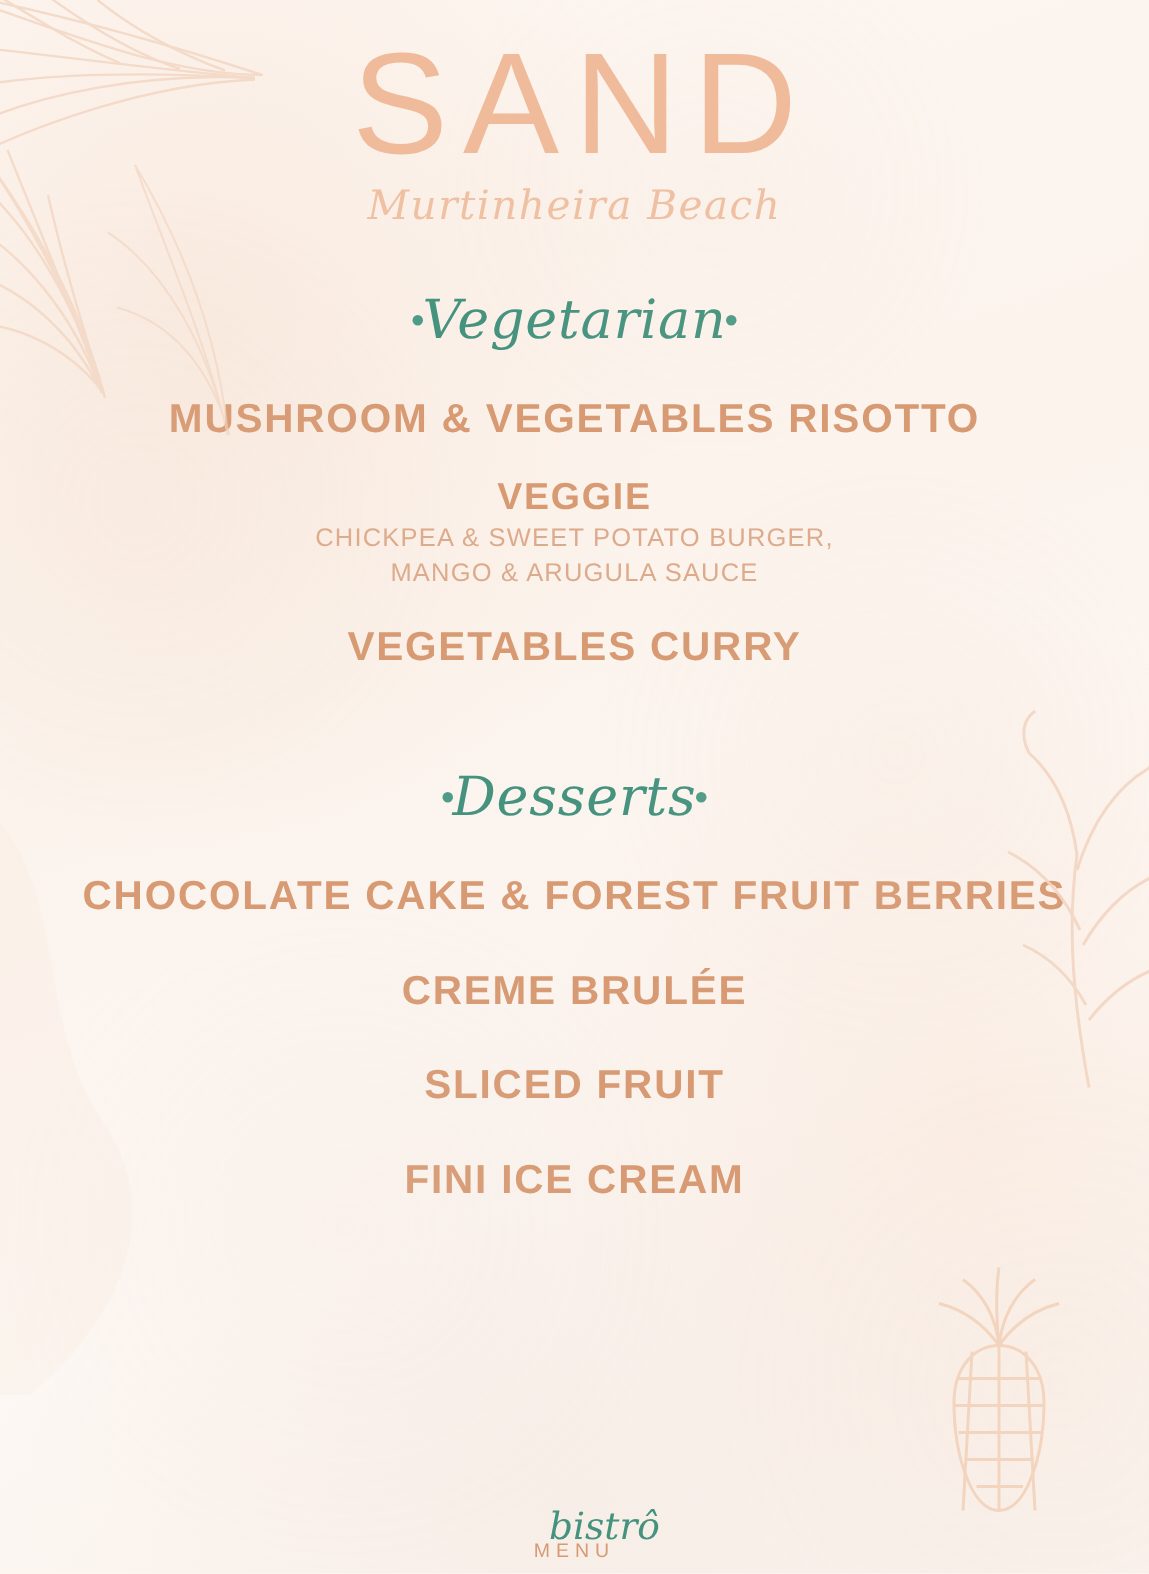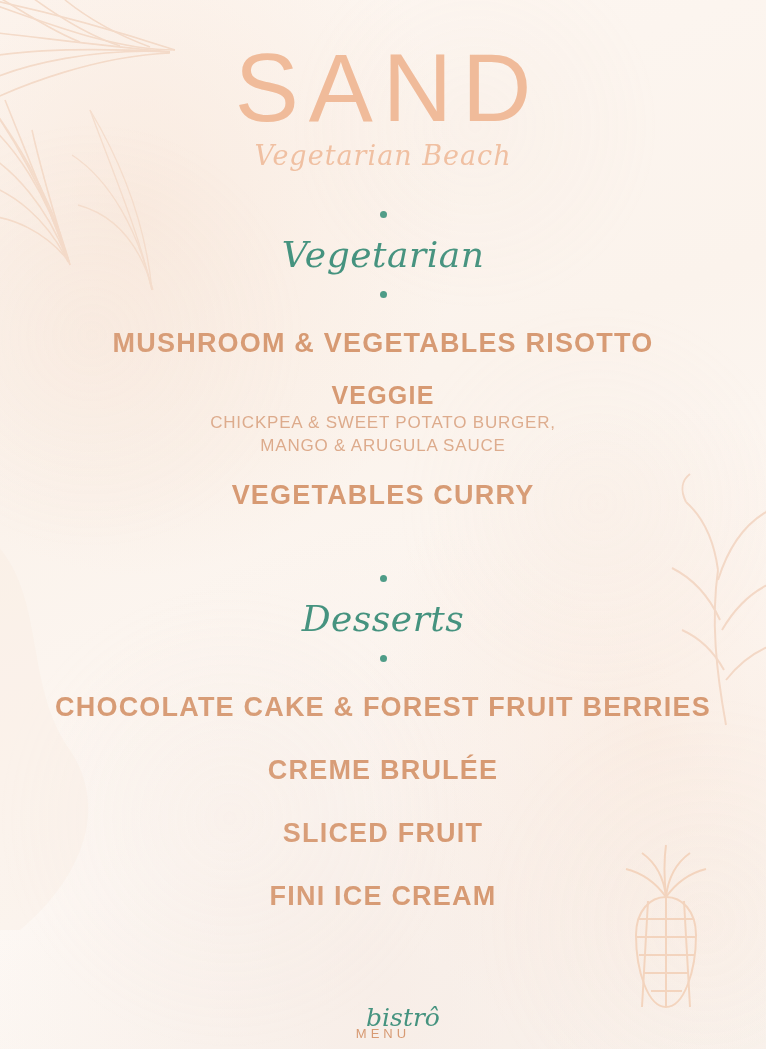--- a/index.html
+++ b/index.html
@@ -46,21 +46,21 @@
   }
   .deco-leaves-tl { left: -30px; top: -10px; width: 300px; height: 330px; opacity: .85; }
   .deco-coral-r   { right: -20px; top: 470px; width: 130px; height: 260px; opacity: .9; }
   .deco-pineapple { right: 40px; bottom: 30px; width: 120px; height: 180px; opacity: .9; }
   .deco-wash-l    { left: -40px; top: 520px; width: 260px; height: 420px; opacity: .55; }
 
   
   .header {
     position: relative;
     text-align: center;
-    padding-top: 40px;
+    padding-top: 22px;
   }
   .brand {
     font-family: "Liberation Sans", sans-serif;
     font-size: 96px;
     letter-spacing: 10px;
     color: #f0bb9a;
     font-weight: 400;
     line-height: 1;
     margin: 0;
     padding-left: 10px;
@@ -75,22 +75,20 @@
   }
 
   
   .section {
     text-align: center;
   }
   .section-title-row {
     display: flex;
     align-items: center;
     justify-content: center;
-    gap: 16px;
-    flex-direction: column;
   }
   .dot {
     width: 7px;
     height: 7px;
     border-radius: 50%;
     background: #4e9c87;
     display: inline-block;
   }
   .section-title {
     font-family: "DejaVu Serif", serif;
@@ -221,21 +219,21 @@
       <path d="M42 62 L 36 168 M60 58 L 60 168 M78 62 L 84 168"></path>
     </g>
   </svg>
 
   <svg class="deco deco-wash-l" viewBox="0 0 260 420">
     <path d="M20 10 C 90 60, 60 160, 110 230 C 150 290, 120 360, 60 410 L0 410 L0 10 Z" fill="#f7e6da" opacity="0.45"></path>
   </svg>
 
   <div class="header">
     <div class="brand">SAND</div>
-    <div class="brand-sub">Vegetarian Beach</div>
+    <div class="brand-sub">Murtinheira Beach</div>
   </div>
 
   <div class="section" id="vegetarian-section">
     <div class="section-title-row">
       <span class="dot"></span>
       <span class="section-title">Vegetarian</span>
       <span class="dot"></span>
     </div>
     <div class="items">
       <div class="item" style="margin-top:30px;">

